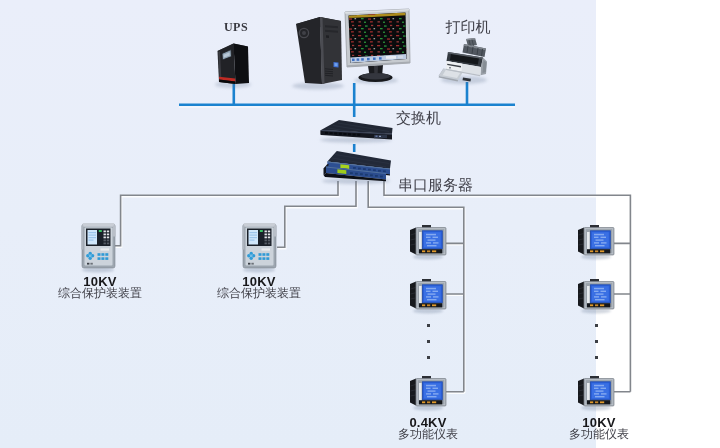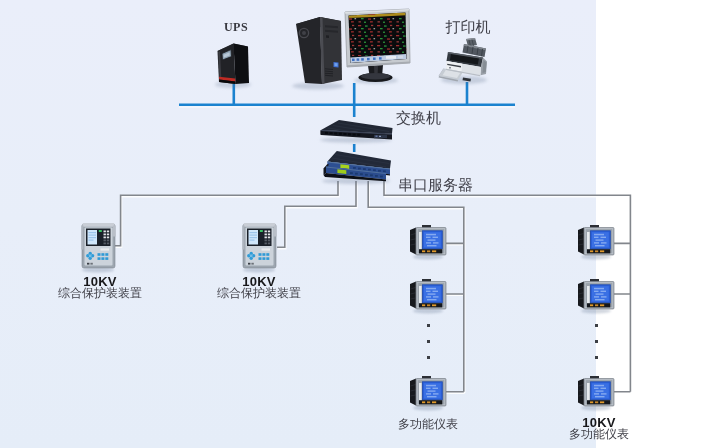--- a/index.html
+++ b/index.html
@@ -252,20 +252,21 @@
     </svg>
   <svg class="abs" style="left:407.5px;top:375px" width="42" height="36" viewBox="0 0 42 36">
       <use href="#metersym"></use>
     </svg>
   <div class="dotcol">
     <div class="d" style="left:427px;top:324px"></div>
     <div class="d" style="left:427px;top:340px"></div>
     <div class="d" style="left:427px;top:356px"></div>
   </div>
   <div class="vgrp" style="left:358px;top:418px;width:140px">
+    <div class="vline1">0.4KV</div>
     <div class="vline2">多功能仪表</div>
   </div>
 
   <svg class="abs" style="left:575.5px;top:224px" width="42" height="36" viewBox="0 0 42 36">
       <use href="#metersym"></use>
     </svg>
   <svg class="abs" style="left:575.5px;top:278px" width="42" height="36" viewBox="0 0 42 36">
       <use href="#metersym"></use>
     </svg>
   <svg class="abs" style="left:575.5px;top:375px" width="42" height="36" viewBox="0 0 42 36">

